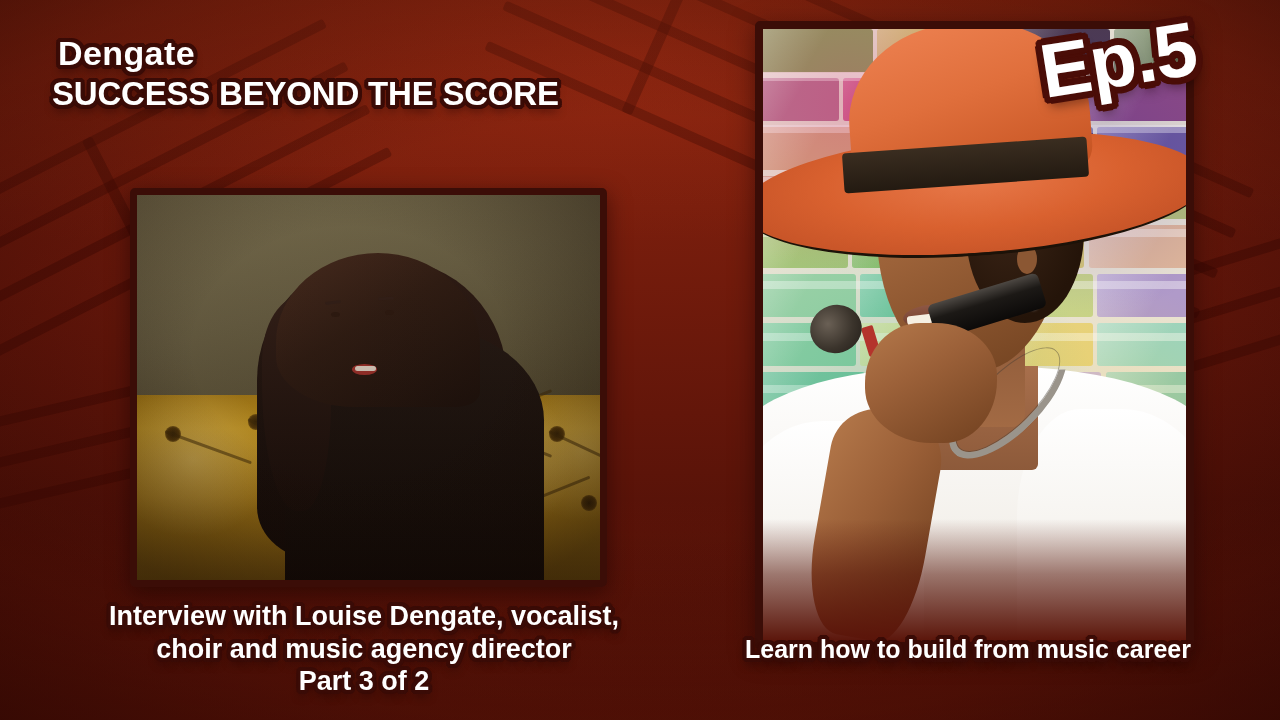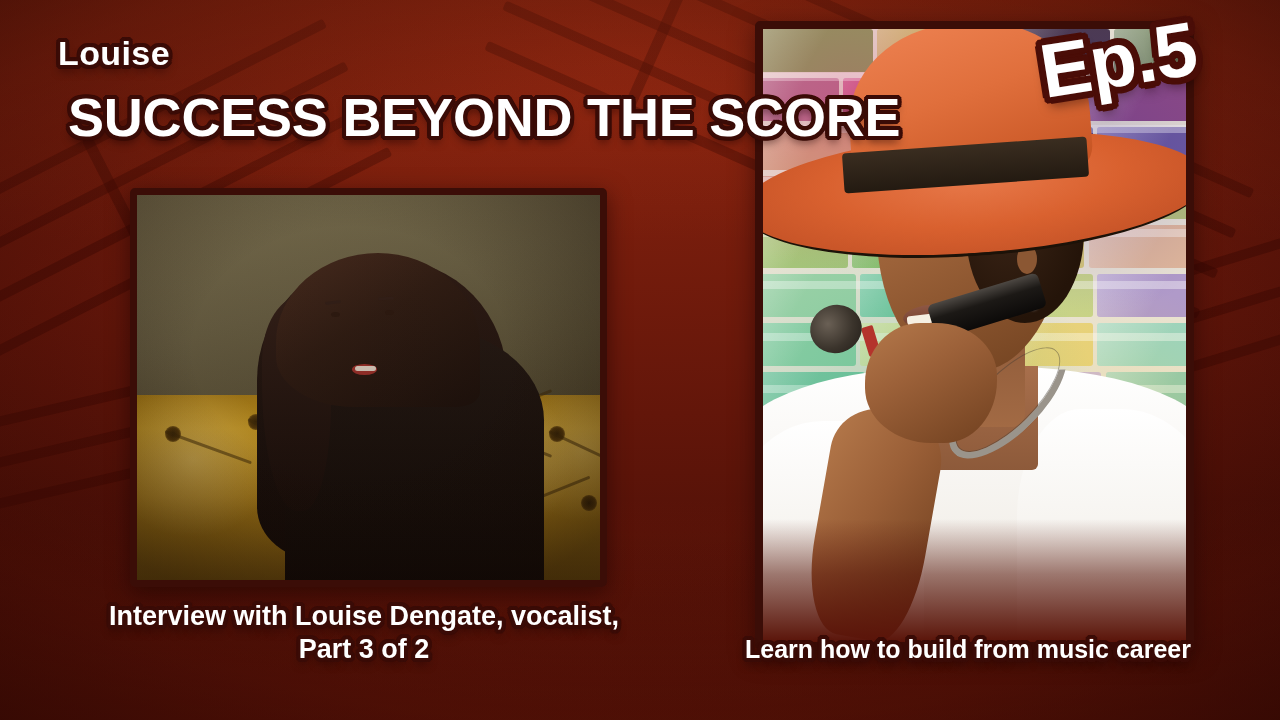--- a/index.html
+++ b/index.html
@@ -278,22 +278,22 @@
       -2px -4px 0 #3a0b06, 2px -4px 0 #3a0b06, -2px 4px 0 #3a0b06, 2px 4px 0 #3a0b06,
       0 6px 9px rgba(25,3,1,.6);
   }
 
   .hdr{position:absolute;left:52px;top:36px;width:700px;}
   .hdr-podcast{
     font-size:34px;font-weight:700;letter-spacing:.4px;line-height:1.05;
     margin:0 0 4px 6px;
   }
   .hdr-title{
-    font-size:54px;font-weight:700;letter-spacing:-.2px;line-height:1.08;
-    margin:16px;white-space:nowrap;
+    font-size:33px;font-weight:700;letter-spacing:-.2px;line-height:1.08;
+    margin:0;white-space:nowrap;
   }
   .hdr-by{
     font-size:33px;font-weight:700;line-height:1.1;
     margin:11px 0 0 0;text-align:right;padding-right:14px;
   }
 
   .ep-badge{
     position:absolute;left:1040px;top:22px;
     transform:rotate(-9deg);
     font-size:76px;font-weight:700;letter-spacing:-1px;
@@ -480,28 +480,29 @@
       <div class="pr-mic-body"></div>
       <div class="pr-mic-ring"></div>
       <div class="pr-mic-head"></div>
       <div class="pr-hand"></div>
 
       <div class="pr-fade"></div>
     </div>
   </div>
 
   <div class="hdr">
-    <div class="hdr-podcast outline">Louise</div>
+    <div class="hdr-podcast outline">Dengate</div>
     <div class="hdr-title outline">SUCCESS BEYOND THE SCORE</div>
   </div>
 
   <div class="ep-badge">Ep.5</div>
 
   <div class="cap-left">
     <span class="l outline">Interview with Louise Dengate, vocalist,</span>
+    <span class="l outline">choir and music agency director</span>
     <span class="l outline">Part 3 of 2</span>
   </div>
 
   <div class="cap-right">
     <span class="l outline">Learn how to build from music career</span>
   </div>
 
 </div>
 
 </body></html>

